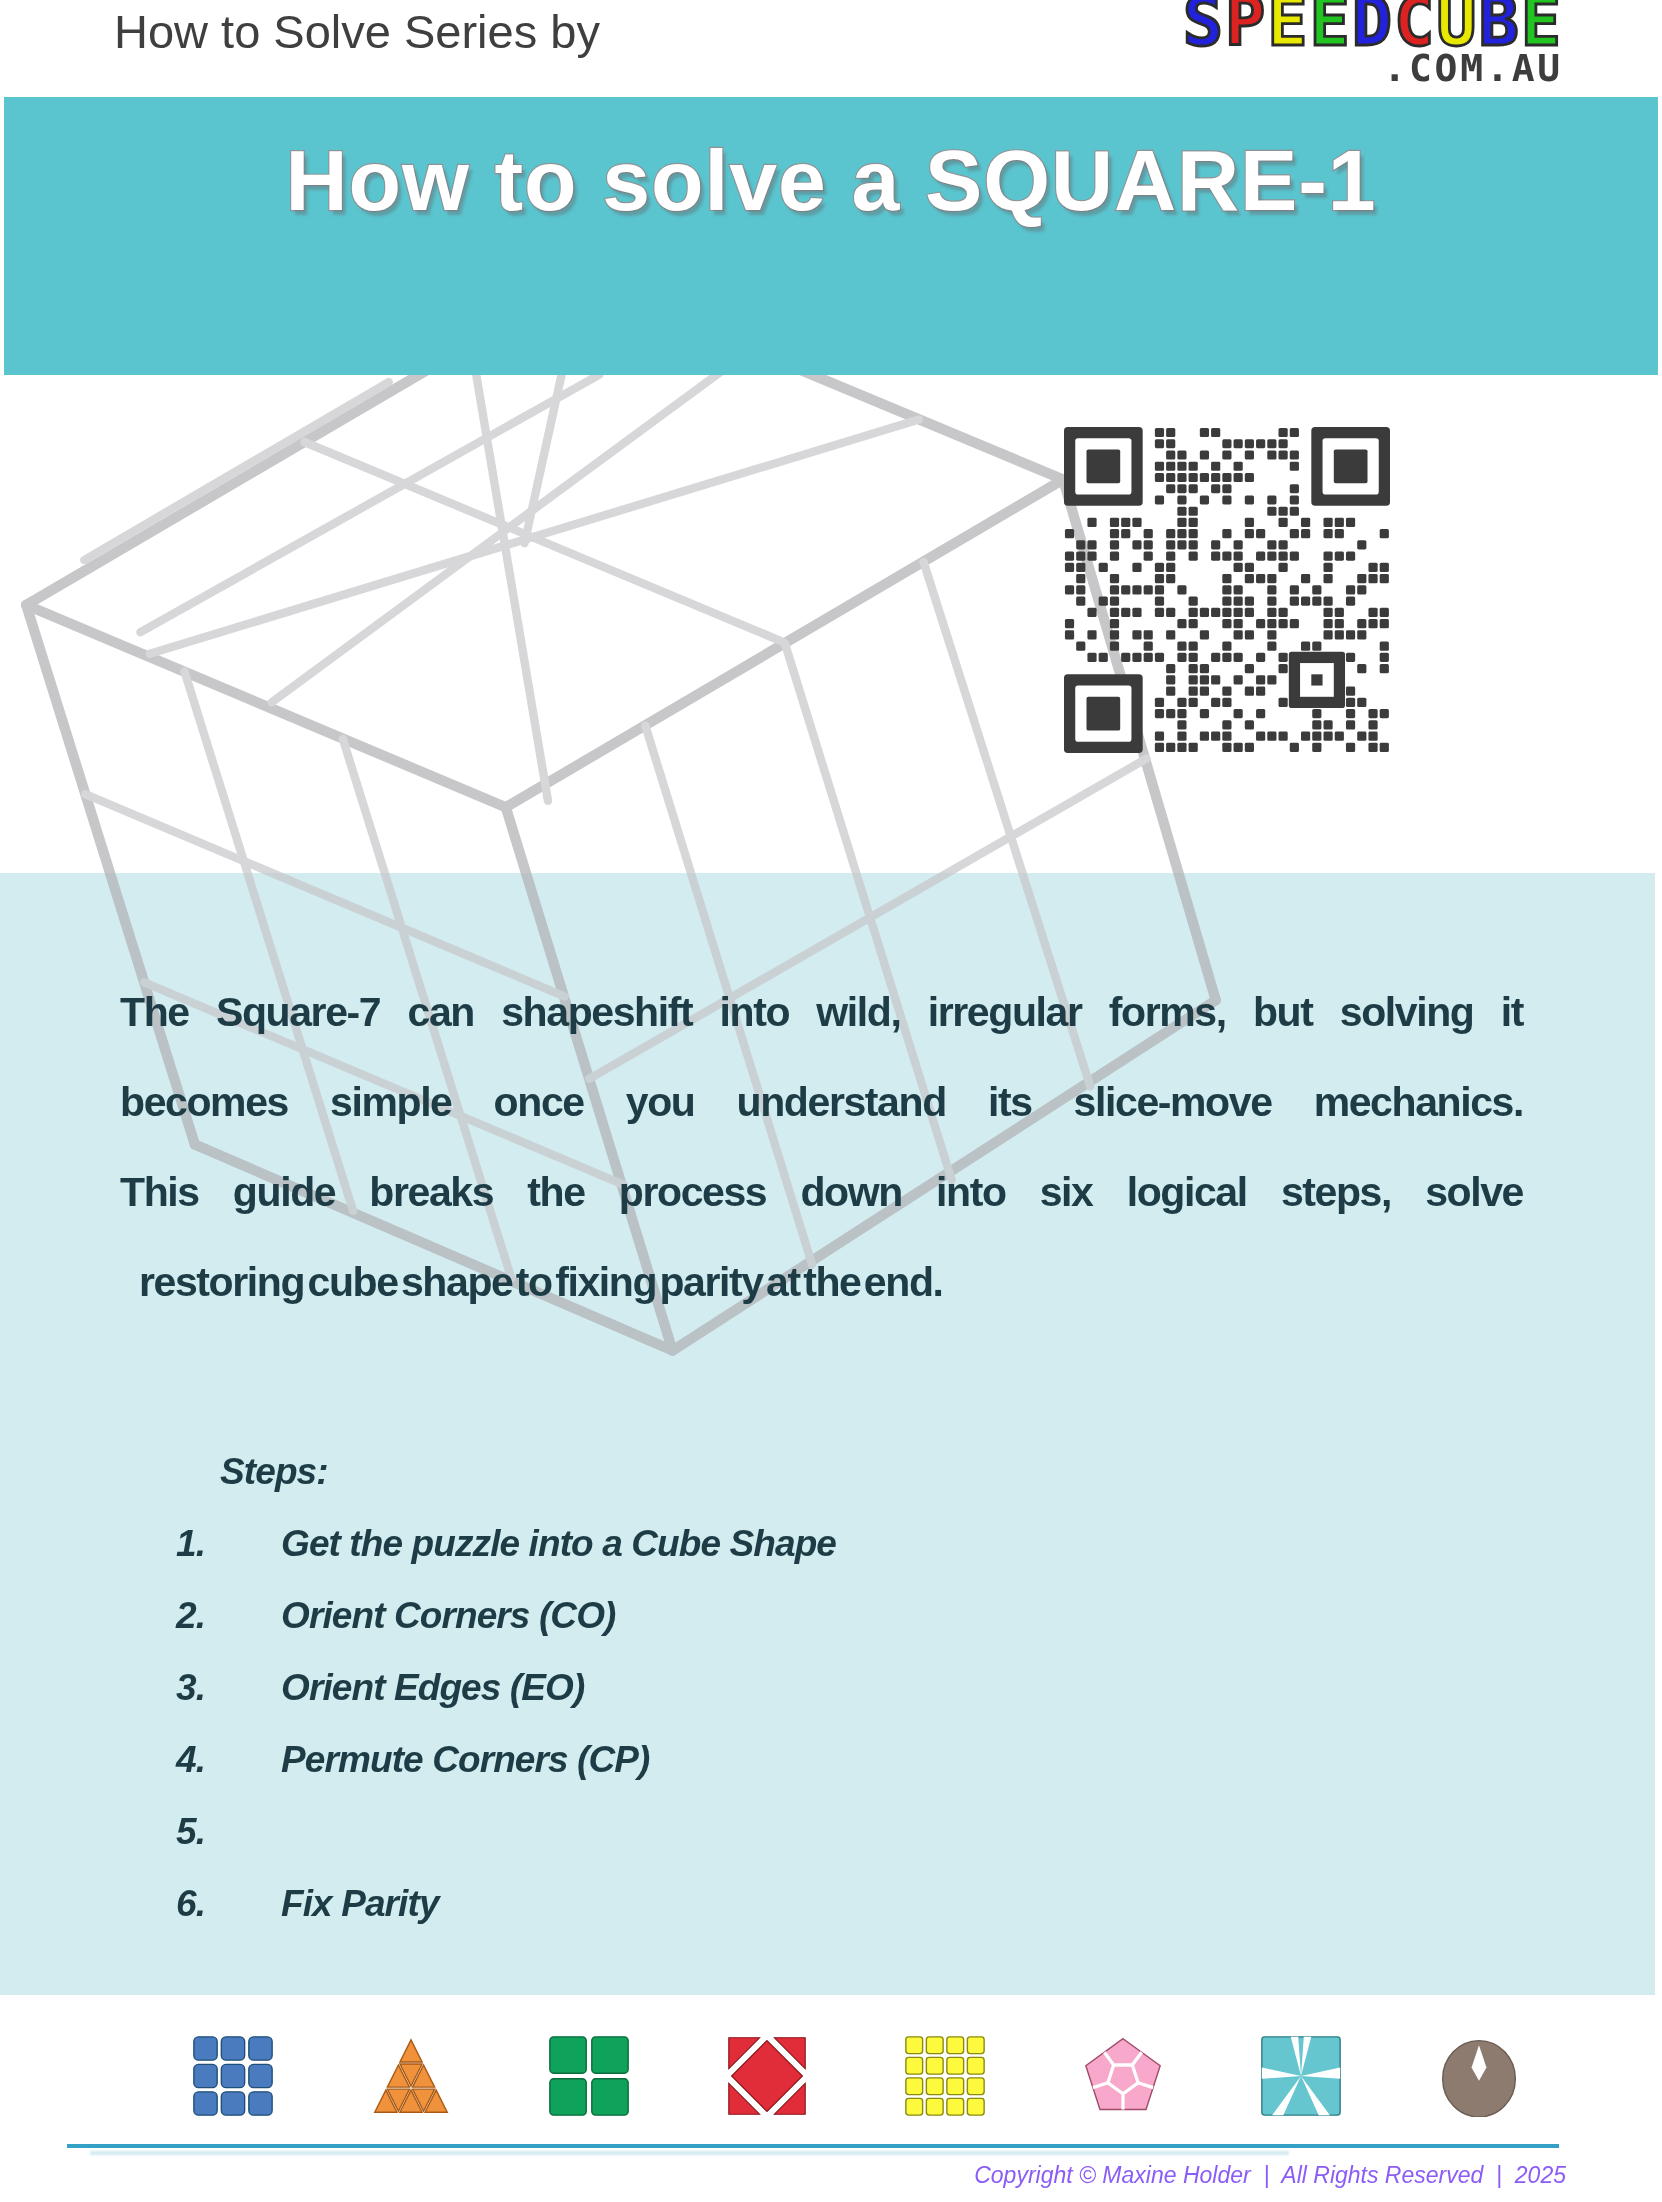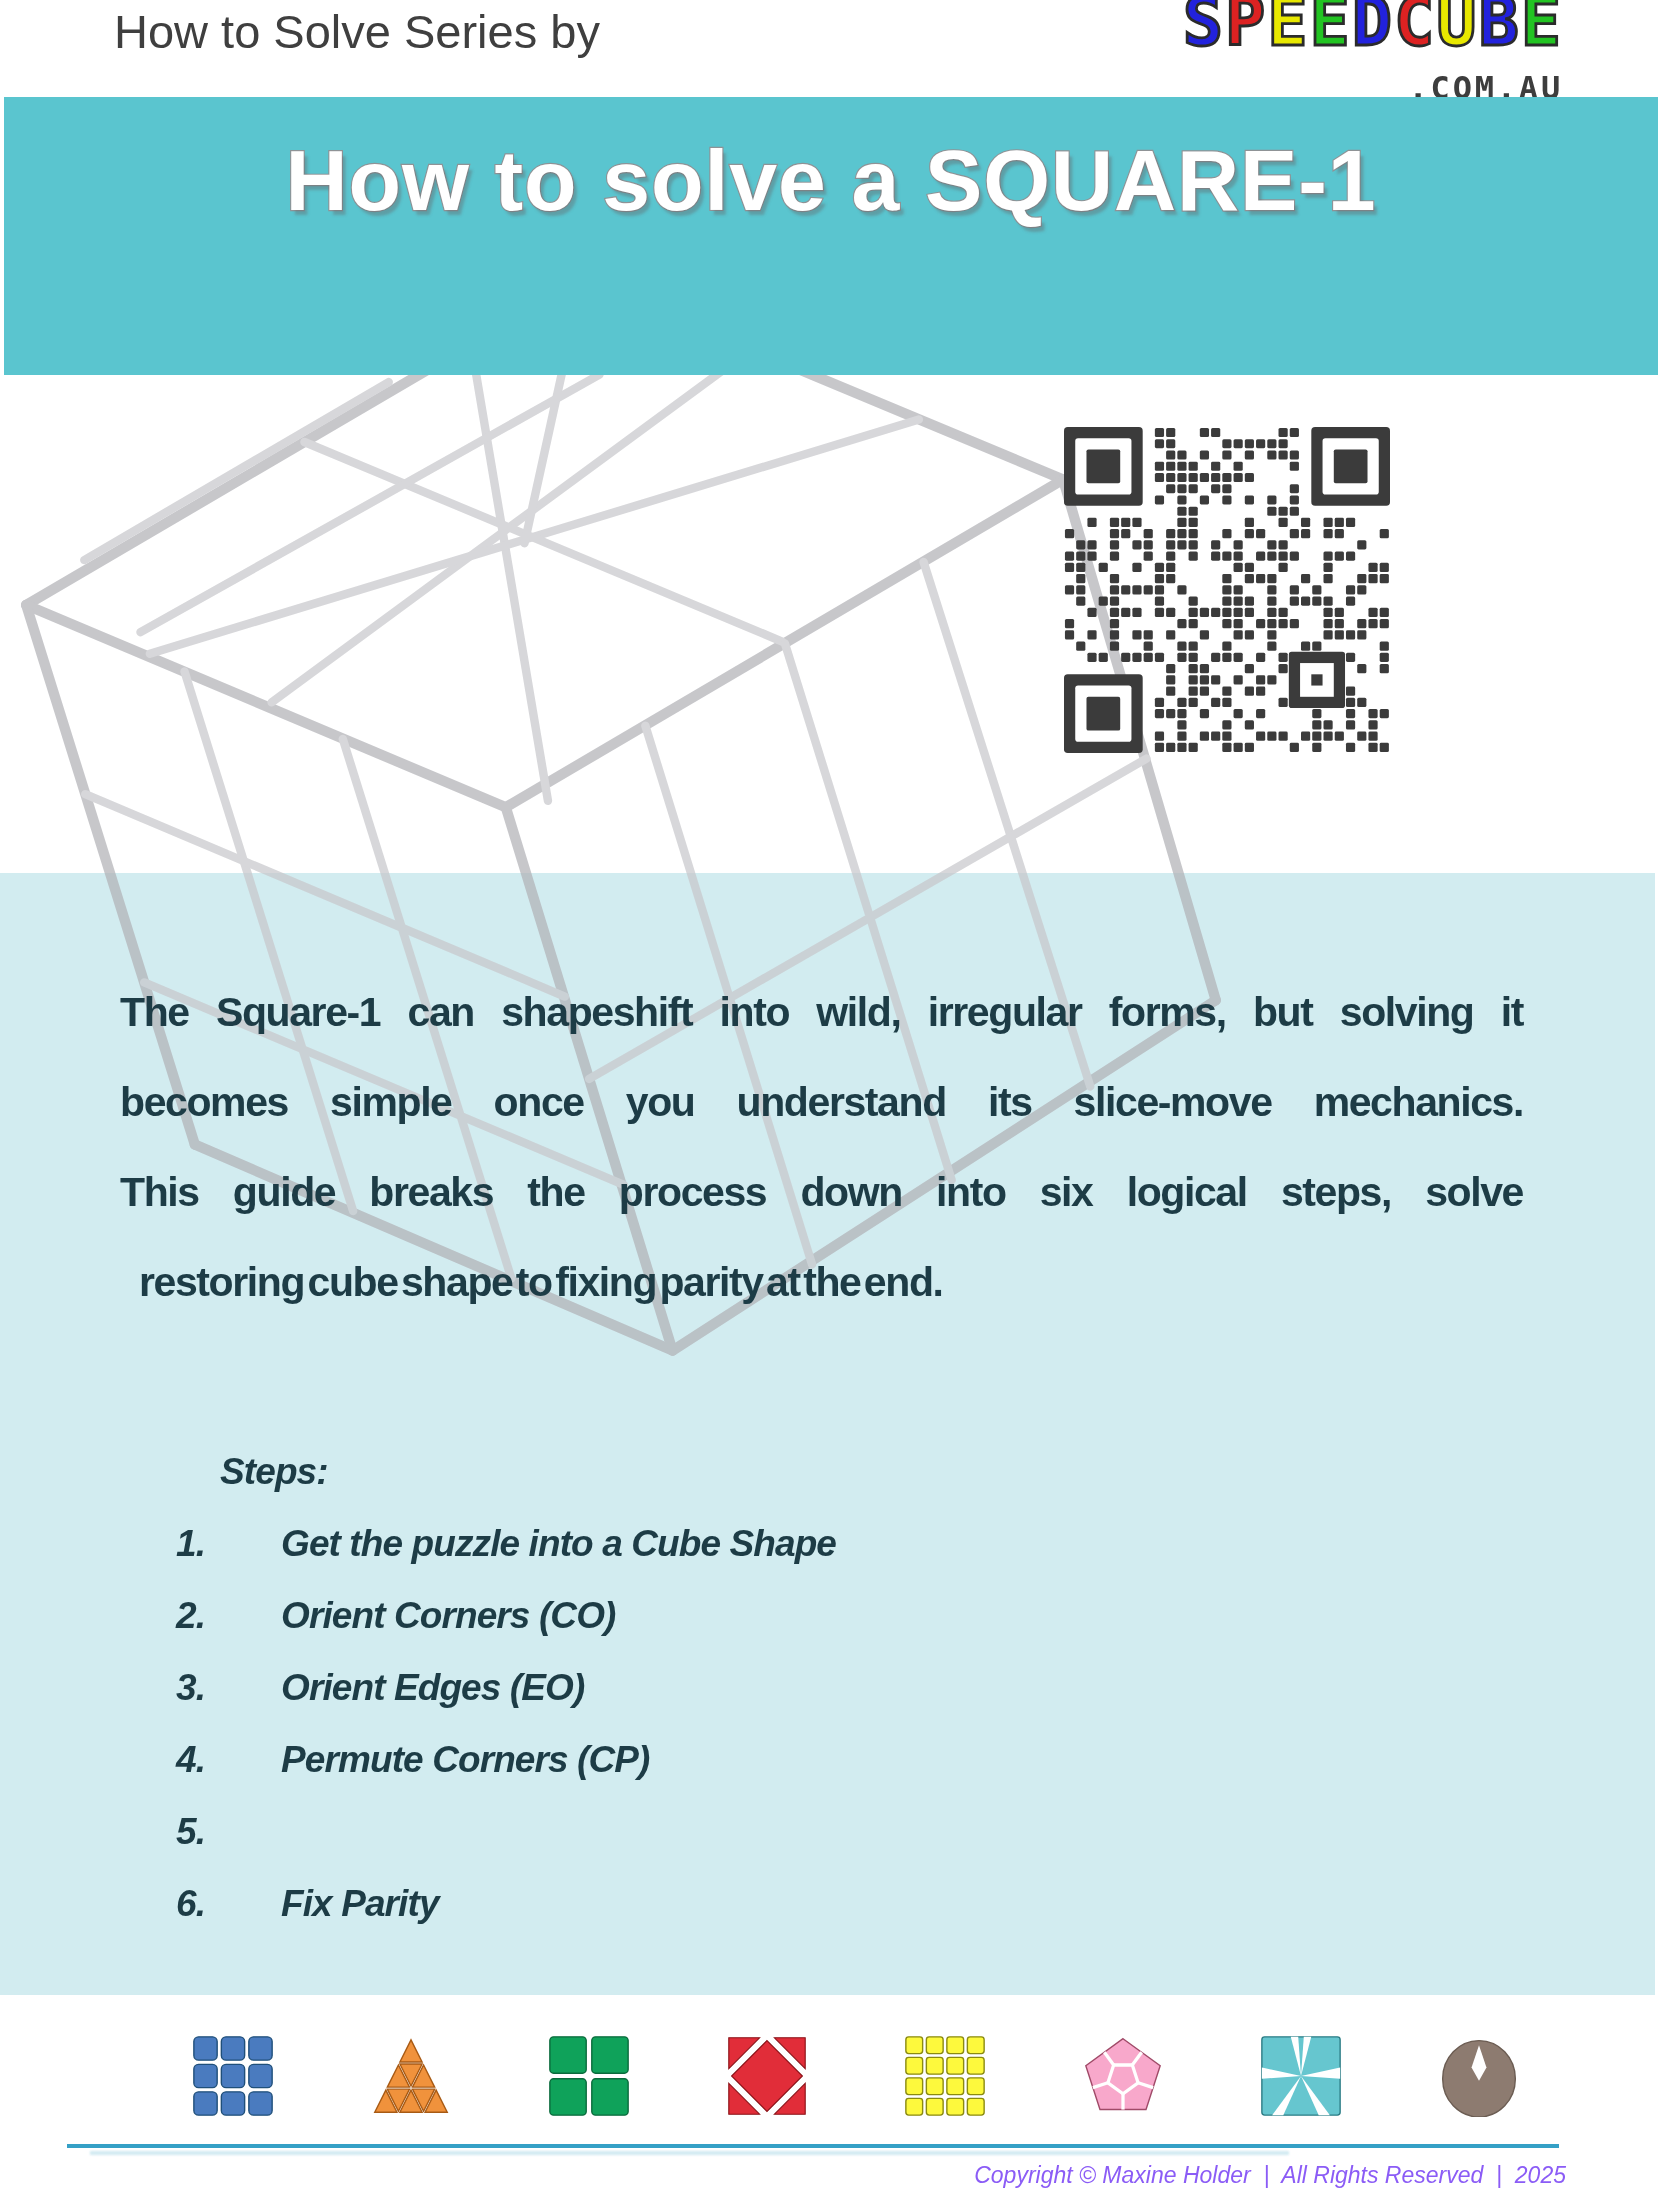--- a/index.html
+++ b/index.html
@@ -15,21 +15,21 @@
   .logo{
     position:absolute;right:99px;top:-9.4px;text-align:right;
   }
   .logo-word{
     font-family:"DejaVu Sans Mono",monospace;font-weight:bold;
     font-size:67px;line-height:62px;letter-spacing:1.9px;
     -webkit-text-stroke:2.8px #2b2b2b;
   }
   .logo-domain{
     font-family:"DejaVu Sans Mono",monospace;font-weight:bold;
-    font-size:32px;line-height:30px;color:#3d3d3d;letter-spacing:2.8px;margin-top:20px;
+    font-size:38px;line-height:30px;color:#3d3d3d;letter-spacing:2.8px;
   }
   
   .banner{
     position:absolute;left:3.7px;right:3.7px;top:97px;height:278px;
     background:#5ac5cf;display:flex;justify-content:center;
   }
   .banner-title{
     margin-top:34px;
     font-size:86px;font-weight:bold;color:#ffffff;letter-spacing:0.9px;
     -webkit-text-stroke:2.3px #8f9396;paint-order:stroke fill;
@@ -455,21 +455,21 @@
     <rect x="193" y="337" width="9.8" height="9.8" rx="1.6" fill="#3b3b3b"></rect>
     <rect x="241" y="337" width="9.8" height="9.8" rx="1.6" fill="#3b3b3b"></rect>
     <rect x="265" y="337" width="9.8" height="9.8" rx="1.6" fill="#3b3b3b"></rect>
     <rect x="301" y="337" width="9.8" height="9.8" rx="1.6" fill="#3b3b3b"></rect>
     <rect x="325" y="337" width="9.8" height="9.8" rx="1.6" fill="#3b3b3b"></rect>
     <rect x="337" y="337" width="9.8" height="9.8" rx="1.6" fill="#3b3b3b"></rect>
   </svg>
 
 <div class="box-content">
   <div class="intro">
-    <div class="line jline">The Square-1 can shapeshift into wild, irregular forms, but solving it</div>
+    <div class="line jline">The Square-7 can shapeshift into wild, irregular forms, but solving it</div>
     <div class="line jline">becomes simple once you understand its slice-move mechanics.</div>
     <div class="line jline">This guide breaks the process down into six logical steps, solve</div>
     <div class="line lastline">restoring cube shape to fixing parity at the end.</div>
   </div>
   <div class="steps">
     <div class="steps-label">Steps:</div>
     <div class="step-row">
       <span class="step-num">1.</span>
       <span class="step-text">Get the puzzle into a Cube Shape</span>
     </div>

